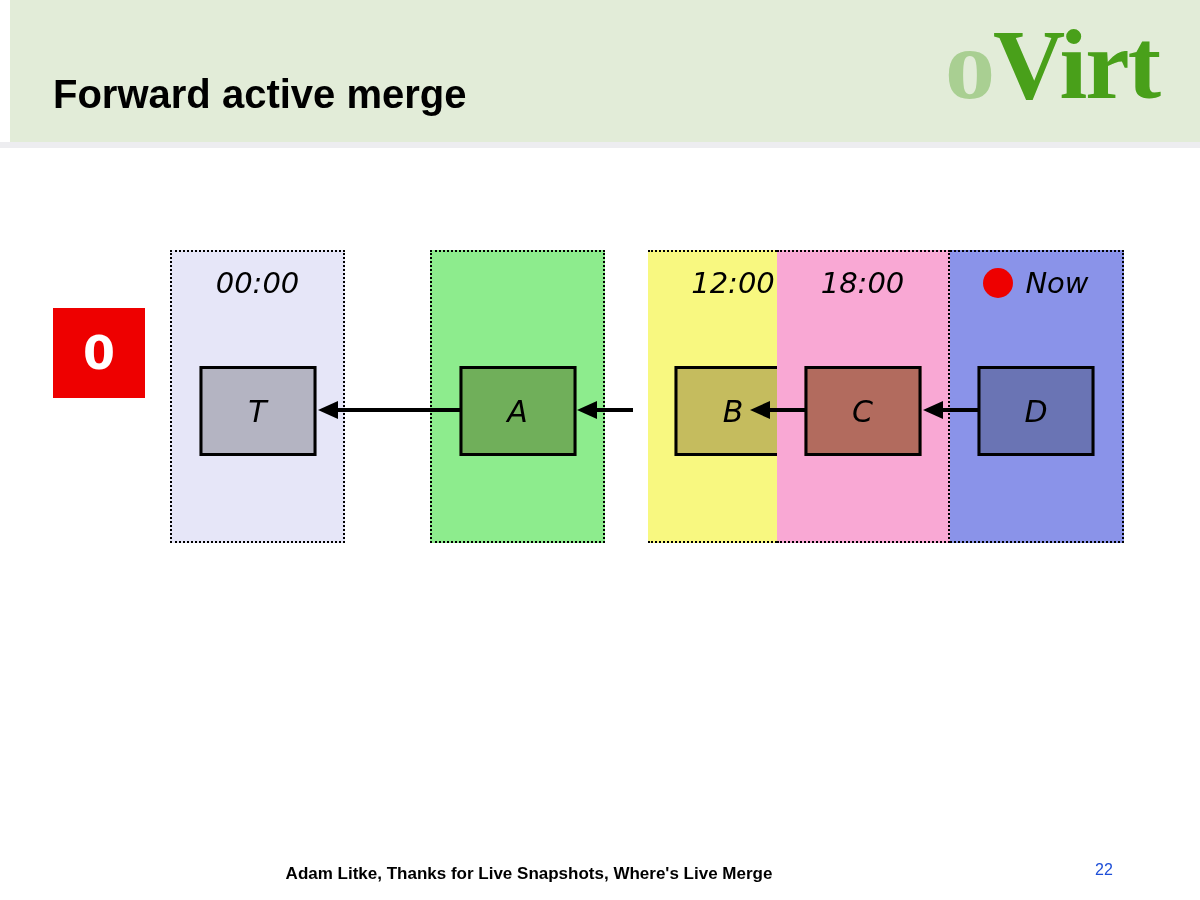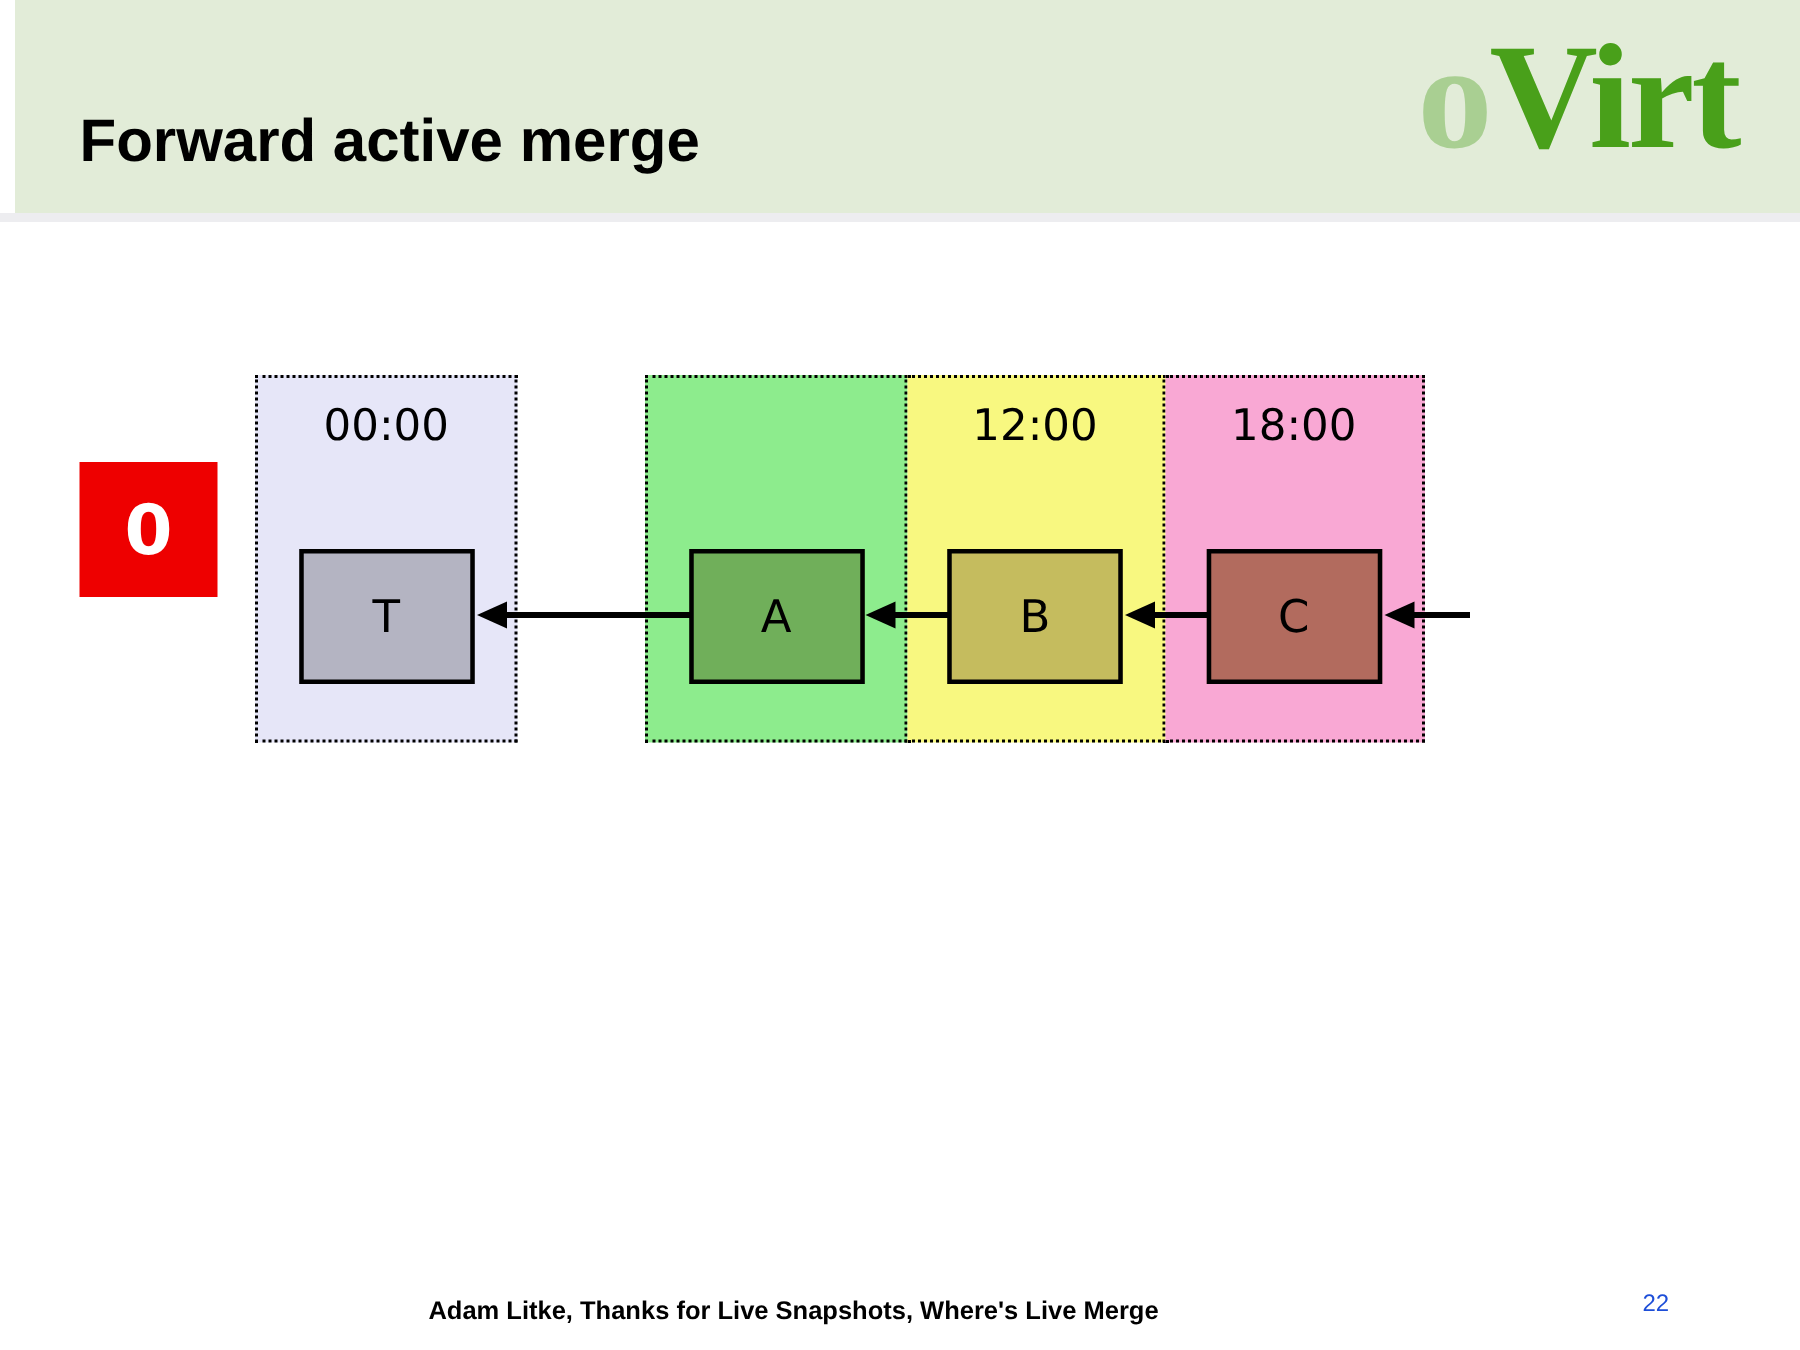--- a/index.html
+++ b/index.html
@@ -54,22 +54,23 @@
     display: flex; align-items: center; justify-content: center;
     font-size: 46px;
     font-weight: bold;
     font-family: "DejaVu Sans", sans-serif;
   }
 
   
   .region {
     position: absolute;
     top: 250px;
-    height: 245px;
+    height: 293px;
     border: 2px dotted #000000;
+    font-style: italic;
   }
   .region-0 { left: 170px; width: 175px; }
   .region-1 { left: 430px; width: 175px; }
   .region-2 { left: 605px; width: 172px; border-left: none; }
   .region-3 { left: 777px; width: 173px; border-left: none; }
   .region-4 { left: 950px; width: 174px; border-left: none; }
 
   .time-label {
     margin-top: 14px;
     display: flex;
@@ -157,30 +158,37 @@
 
   <div class="region region-0" style="background-color: rgb(230, 230, 248);">
     <div class="time-label">00:00</div>
     <div class="snapshot-box" style="background-color: rgb(180, 180, 194);">T</div>
   </div>
 
   <div class="region region-1" style="background-color: rgb(141, 236, 141);">
     <div class="snapshot-box" style="background-color: rgb(112, 175, 90);">A</div>
   </div>
 
-  <div class="region region-2" style="background-color: rgb(248, 248, 128);">
+  <div class="region region-2" style="background-color: rgb(248, 248, 128); margin-left: 43px;">
     <div class="time-label">12:00</div>
     <div class="snapshot-box" style="background-color: rgb(197, 188, 94);">B</div>
   </div>
 
   <div class="region region-3" style="background-color: #f9a8d4;">
     <div class="time-label">18:00</div>
     <div class="snapshot-box" style="background-color: rgb(178, 107, 94);">C</div>
   </div>
 
+  <div class="region region-4" style="background-color: rgb(138, 147, 233);">
+    <div class="time-label">
+      <span class="now-dot" style="background-color: rgb(238, 0, 0);"></span>
+      <span>Now</span>
+    </div>
+    <div class="snapshot-box" style="background-color: rgb(106, 116, 180);">D</div>
+  </div>
 
   <div class="arrow arrow-a-to-t">
     <span class="arrow-head"></span>
     <span class="arrow-line"></span>
   </div>
   <div class="arrow arrow-b-to-a">
     <span class="arrow-head"></span>
     <span class="arrow-line"></span>
   </div>
   <div class="arrow arrow-c-to-b">

